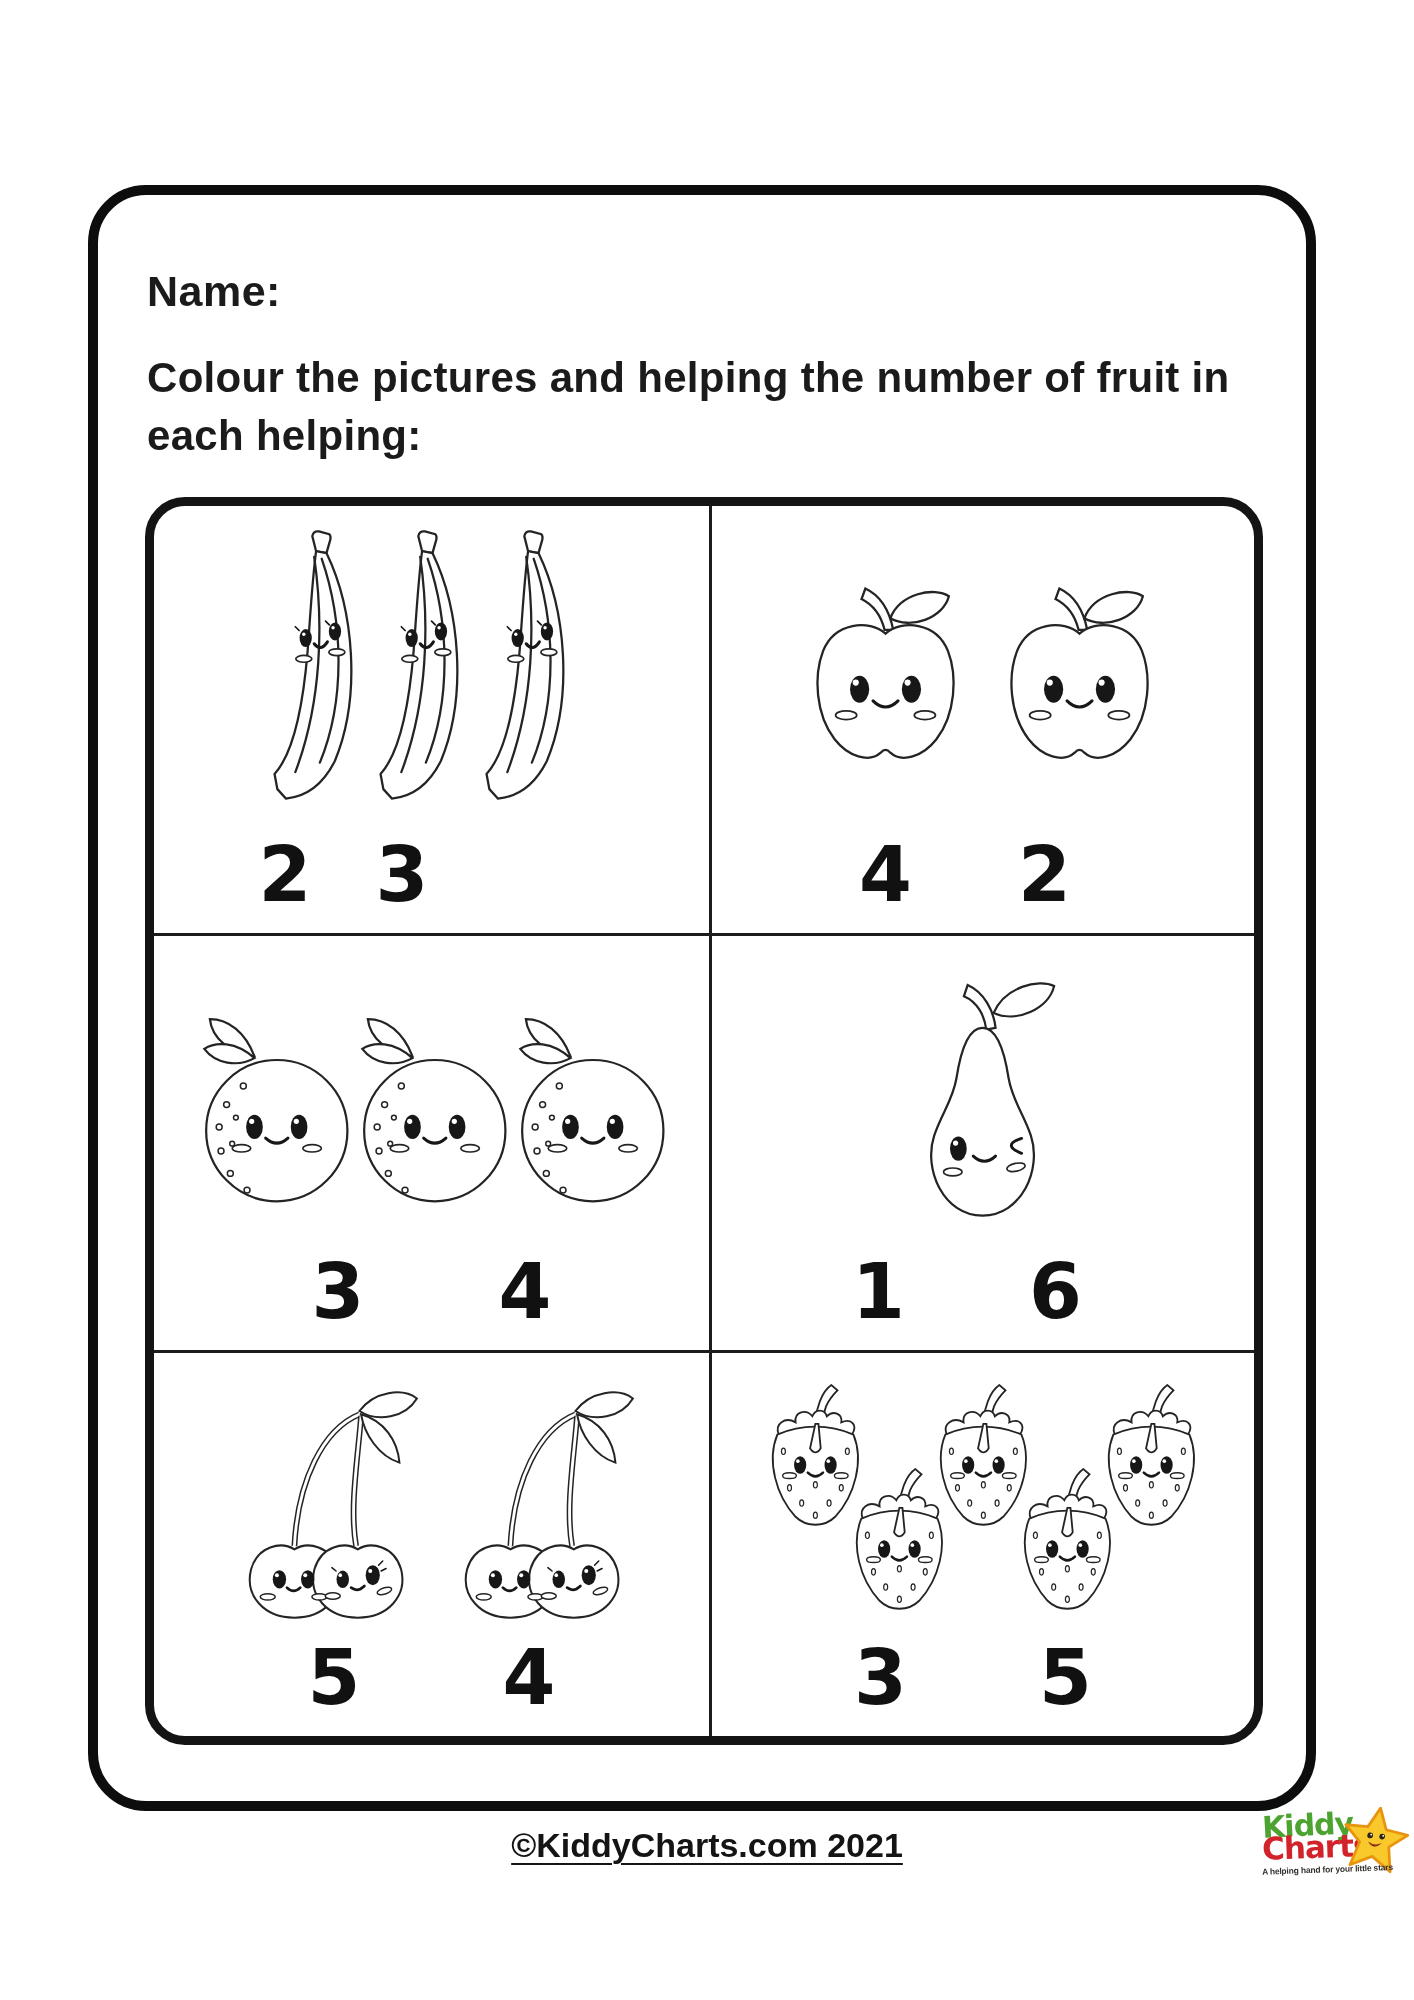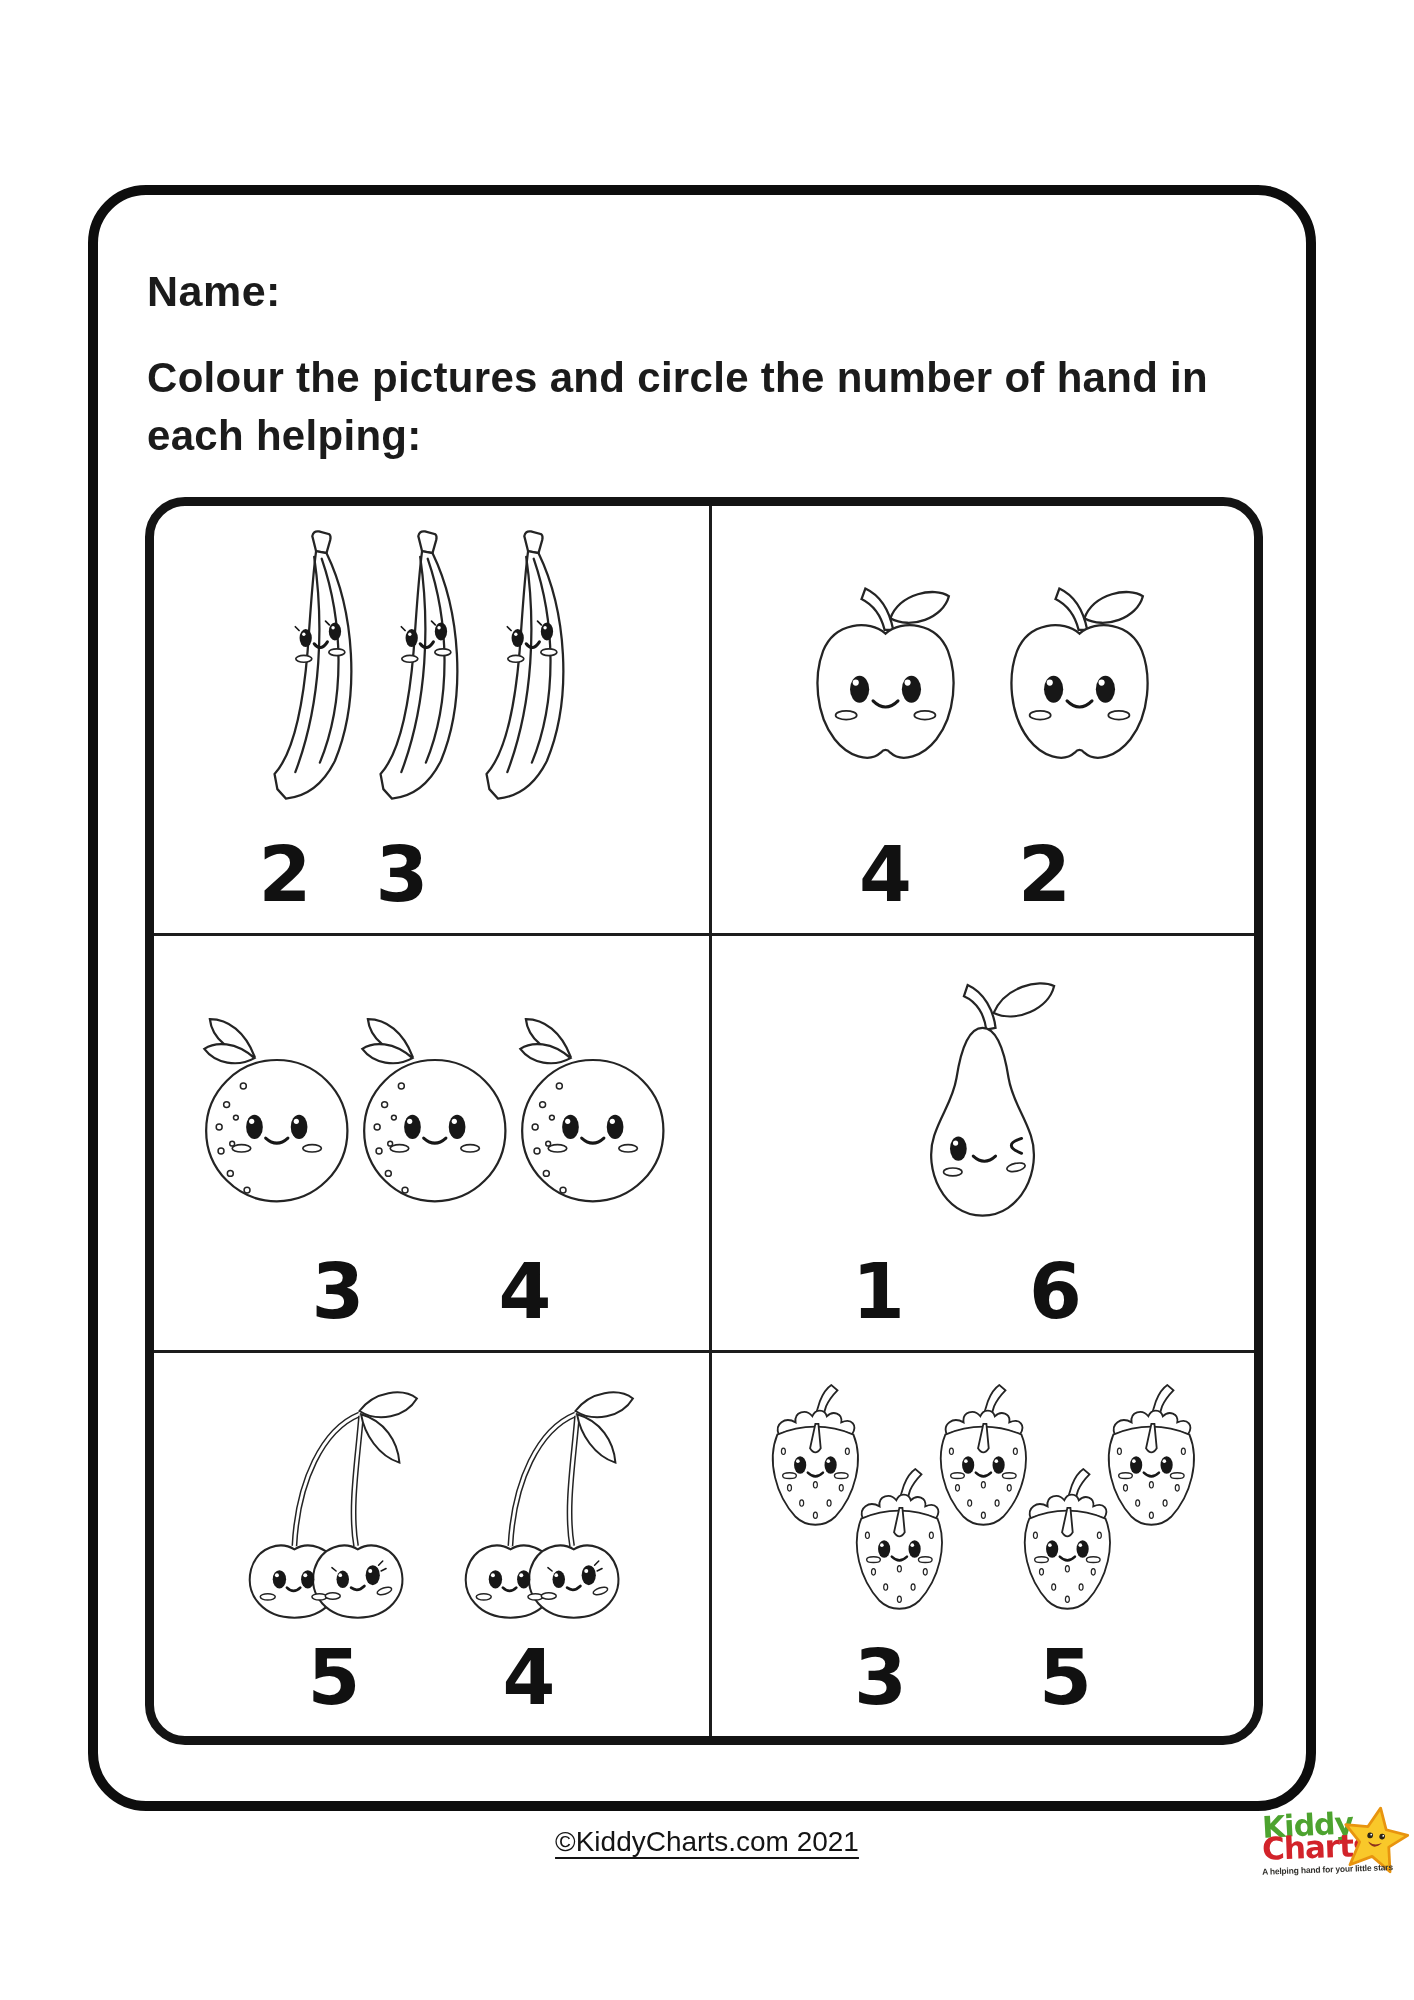--- a/index.html
+++ b/index.html
@@ -50,21 +50,21 @@
   .cell-4 .numbers{gap:142px;}
 
   .cell-5 .fruits{align-items:flex-start;padding-top:22px;}
   .cell-5 .fruit{width:118px;height:164px;}
   .cell-5 .fruit + .fruit{margin-left:-34px;}
   .cell-5 .fruit:nth-child(even){transform:translateY(84px);}
   .cell-5 .numbers{gap:132px;transform:translateX(-10px);}
 
   
   .footer{position:absolute;left:0;top:1826px;width:100%;text-align:center;
-          font-size:28px;font-weight:400;color:#141414;
+          font-size:34px;font-weight:700;color:#141414;
           text-decoration:underline;text-underline-offset:6px;text-decoration-thickness:2px;}
 
   
   .logo{position:absolute;left:1262px;top:1811px;width:152px;height:86px;}
   .logo-kiddy{display:block;font-size:30px;font-weight:800;line-height:25px;
               letter-spacing:-1px;transform:rotate(-3deg);font-family:"DejaVu Sans",sans-serif;}
   .logo-charts{display:block;font-size:31px;font-weight:800;line-height:27px;
                letter-spacing:-1px;transform:rotate(-2deg);margin-top:-3px;font-family:"DejaVu Sans",sans-serif;}
   .logo-star{position:absolute;right:2px;top:-8px;width:74px;height:74px;}
   .logo-tagline{font-size:8.5px;font-weight:600;color:#33322e;transform:rotate(-2deg);
@@ -85,21 +85,21 @@
 </head>
 <body>
 
 <div class="page">
 
   <div class="frame"></div>
 
   <div class="name-label">Name:</div>
 
   <div class="instruction">
-    <div>Colour the pictures and circle the number of hand in</div>
+    <div>Colour the pictures and helping the number of fruit in</div>
     <div>each helping:</div>
   </div>
 
   <div class="grid">
 
     <div class="cell cell-0">
       <div class="fruits">
           <svg viewBox="0 0 125 310" class="fruit">
     <path class="ln" d="M52 26 L48 10 Q49 4 55 5 L66 8 Q68 10 67 14 L63 28 Z"></path>
     <path class="ln" d="M63 28 C 92 88 100 180 72 248 C 60 272 42 286 20 288 L 11 278 L 8 262 C 28 240 38 192 43 132 C 46 92 48 56 52 26 Z"></path>

